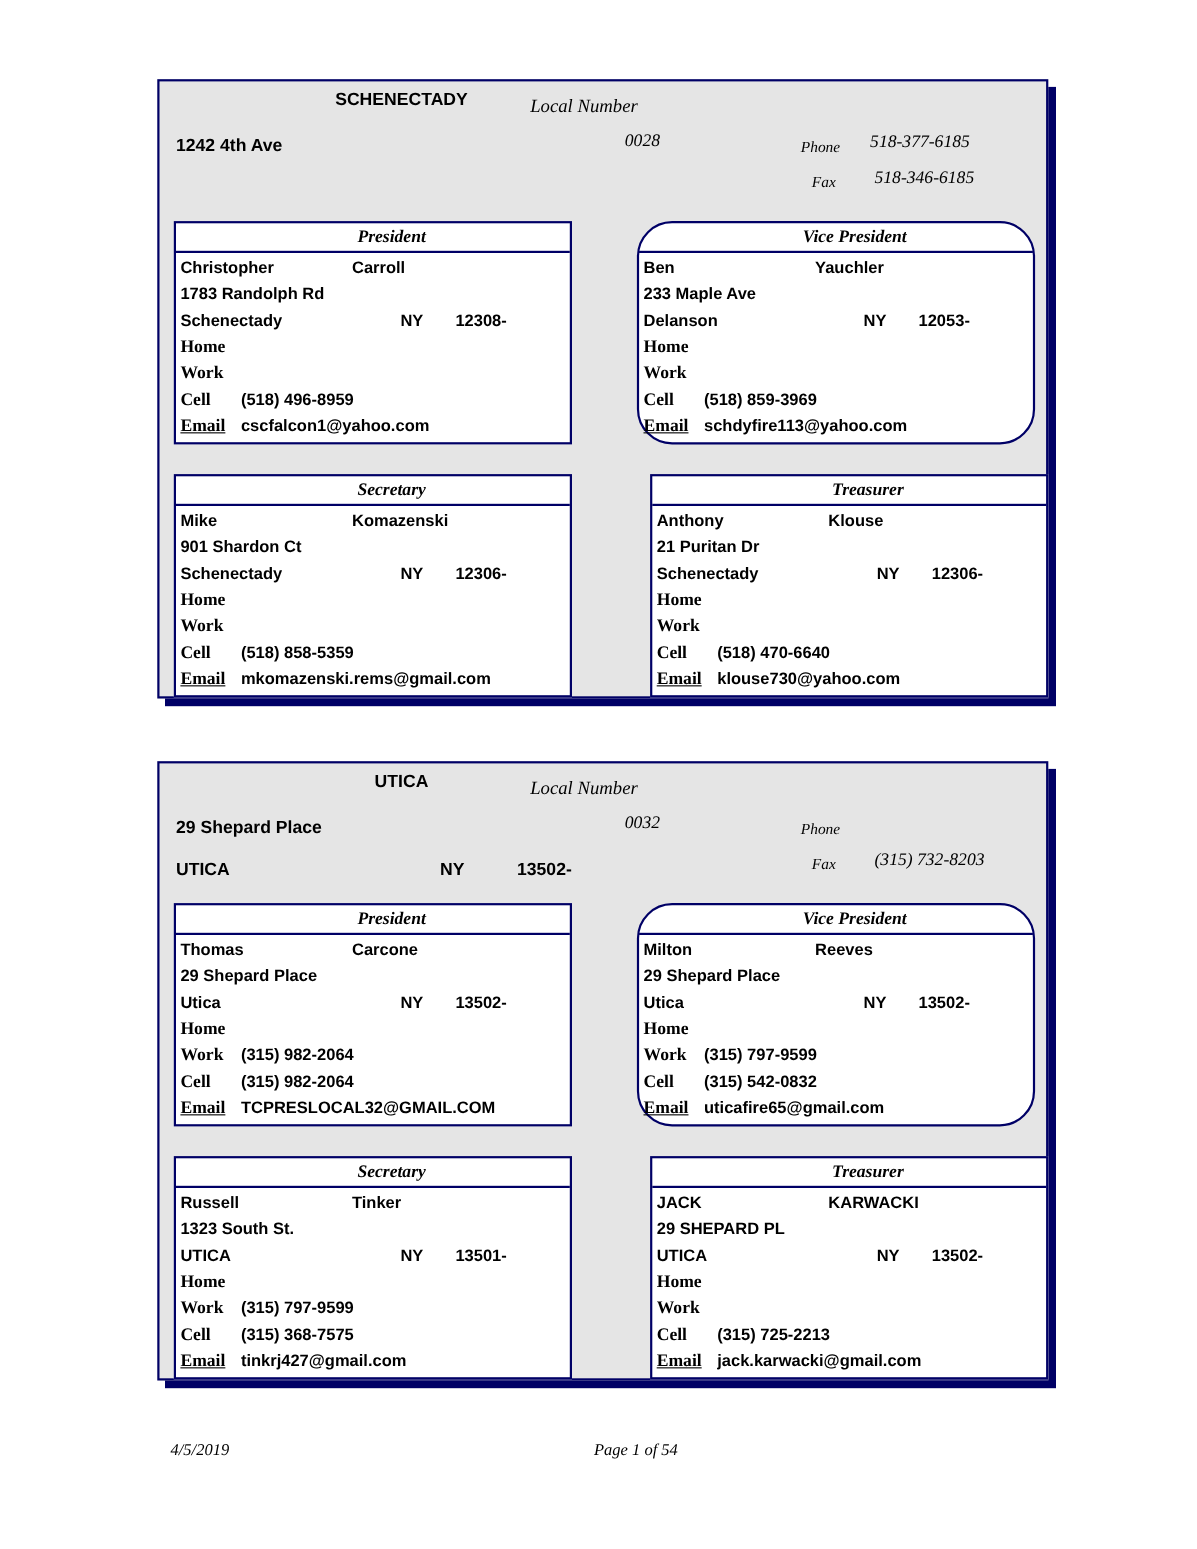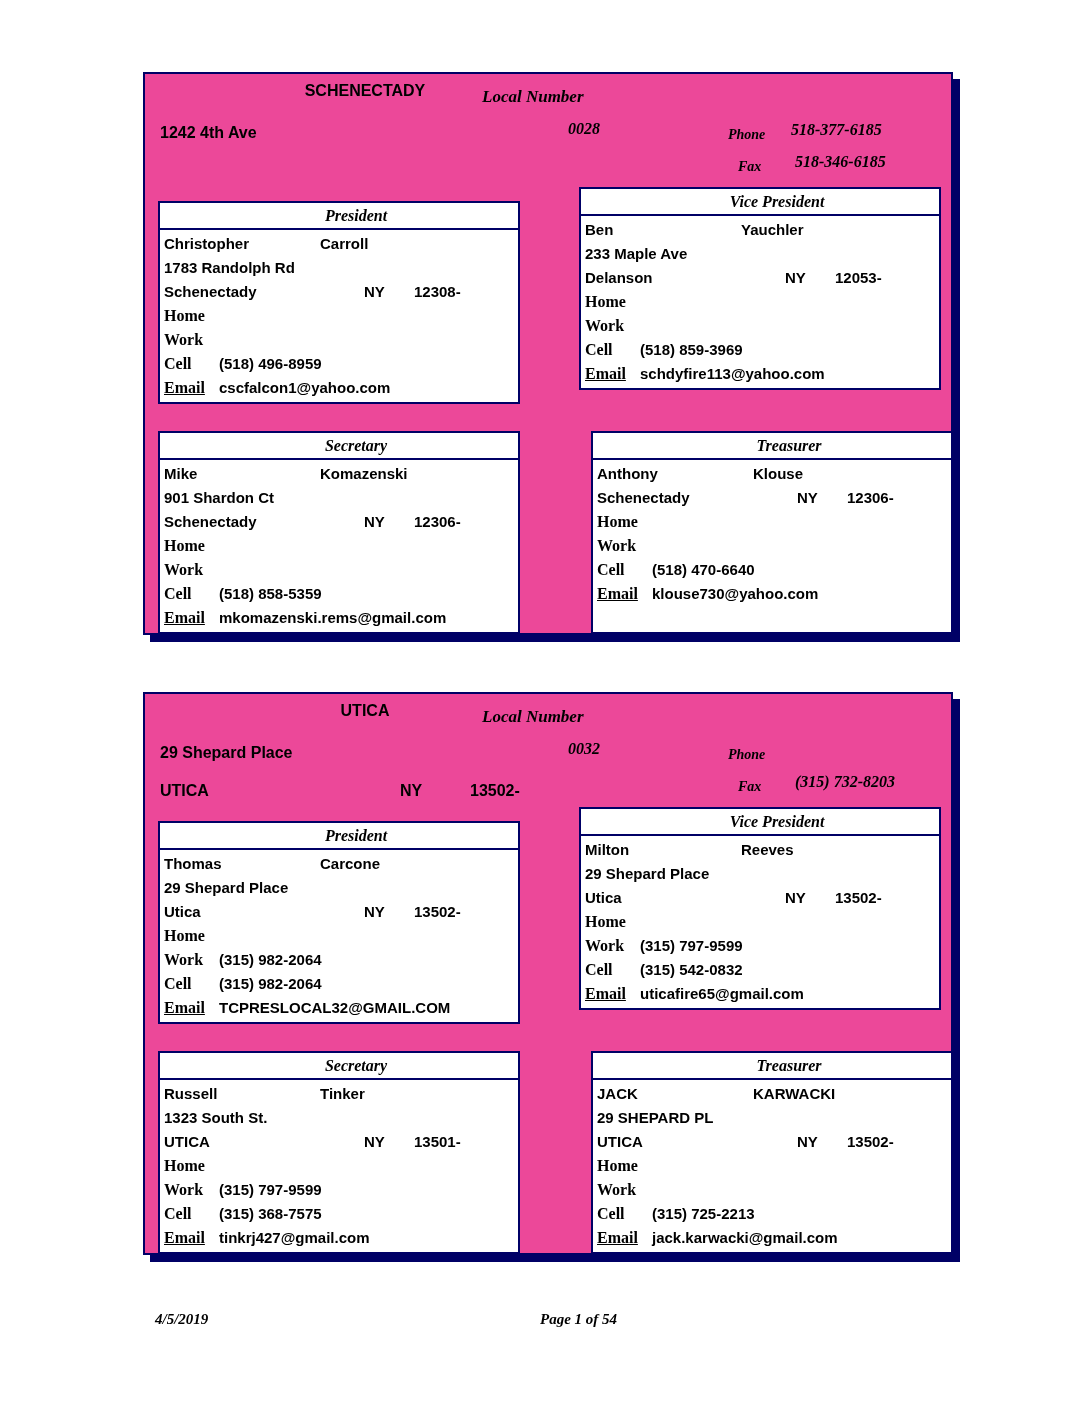--- a/index.html
+++ b/index.html
@@ -1,47 +1,47 @@
 <!DOCTYPE html>
 <html><head>
 <meta charset="utf-8">
 <style>
   * { margin:0; padding:0; box-sizing:border-box; }
   html,body { width:1088px; height:1408px; background:#ffffff; position:relative;
               font-family:"Liberation Sans", sans-serif; color:#000000; }
 
   .local-card {
     position:absolute; left:143px; width:810px; height:563px;
-    border:2px solid #000066; background:#ec4899;
+    border:2px solid #000066; background:#e5e5e5;
     box-shadow:7px 7px 0 0 #000066;
   }
   #local-0 { top:72px; }
   #local-1 { top:692px; }
 
   .card-header { position:relative; height:126px; }
   .local-name { position:absolute; left:95px; top:8px; width:250px; text-align:center;
                 font:bold 16px "Liberation Sans", sans-serif; }
-  .serifbi { font-family:"Liberation Serif", serif; font-style:italic; font-weight:bold; }
+  .serifbi { font-family:"Liberation Serif", serif; font-style:italic; font-weight:normal; }
   .local-number-label { position:absolute; left:337px; top:13px; font-size:17px; }
   .local-number-value { position:absolute; left:345px; top:46px; width:110px; text-align:right; font-size:16px; }
   .street-line { position:absolute; left:15px; top:50px; font-weight:bold; font-size:16px; }
   .phone-label { position:absolute; left:583px; top:53px; font-size:14px; }
   .phone-value { position:absolute; left:646px; top:47px; font-size:16px; }
   .fax-label   { position:absolute; left:593px; top:85px; font-size:14px; }
   .fax-value   { position:absolute; left:650px; top:79px; font-size:16px; }
   .city-line   { position:absolute; left:15px; top:88px; font-weight:bold; font-size:16px; width:420px; }
   .city-line .h-city  { display:inline-block; width:240px; }
   .city-line .h-state { display:inline-block; width:70px; }
 
   .officer {
     position:absolute; width:362px; height:203px;
     border:2px solid #000066; background:#fff;
   }
   .pos-tl { left:13px;  top:127px; }
-  .pos-tr { left:434px; top:113px; }
+  .pos-tr { left:434px; top:127px;border-radius:32px; }
   .pos-bl { left:13px;  top:357px; }
   .pos-br { left:446px; top:357px; }
 
   .officer-title {
     height:27px; line-height:26px; text-align:center;
     border-bottom:2px solid #000066; font-size:16px;
     font-family:"Liberation Serif", serif; font-style:italic; font-weight:bold;padding-left:34px;
   }
   .officer-body { padding:2px 0 0 4px; }
   .row { height:24px; line-height:24px; font-size:15px; font-weight:bold; white-space:nowrap; }
@@ -106,20 +106,21 @@
       <div class="row"><span class="lbl">Work</span><span></span></div>
       <div class="row"><span class="lbl">Cell</span><span>(518) 858-5359</span></div>
       <div class="row"><span class="lbl u">Email</span><span>mkomazenski.rems@gmail.com</span></div>
     </div>
   </div>
 
   <div class="officer pos-br">
     <div class="officer-title">Treasurer</div>
     <div class="officer-body">
       <div class="row"><span class="first">Anthony</span><span>Klouse</span></div>
+      <div class="row">21 Puritan Dr</div>
       <div class="row"><span class="o-city">Schenectady</span><span class="o-state">NY</span><span>12306-</span></div>
       <div class="row"><span class="lbl">Home</span><span></span></div>
       <div class="row"><span class="lbl">Work</span><span></span></div>
       <div class="row"><span class="lbl">Cell</span><span>(518) 470-6640</span></div>
       <div class="row"><span class="lbl u">Email</span><span>klouse730@yahoo.com</span></div>
     </div>
   </div>
 </div>
 
 <div class="local-card" id="local-1">

